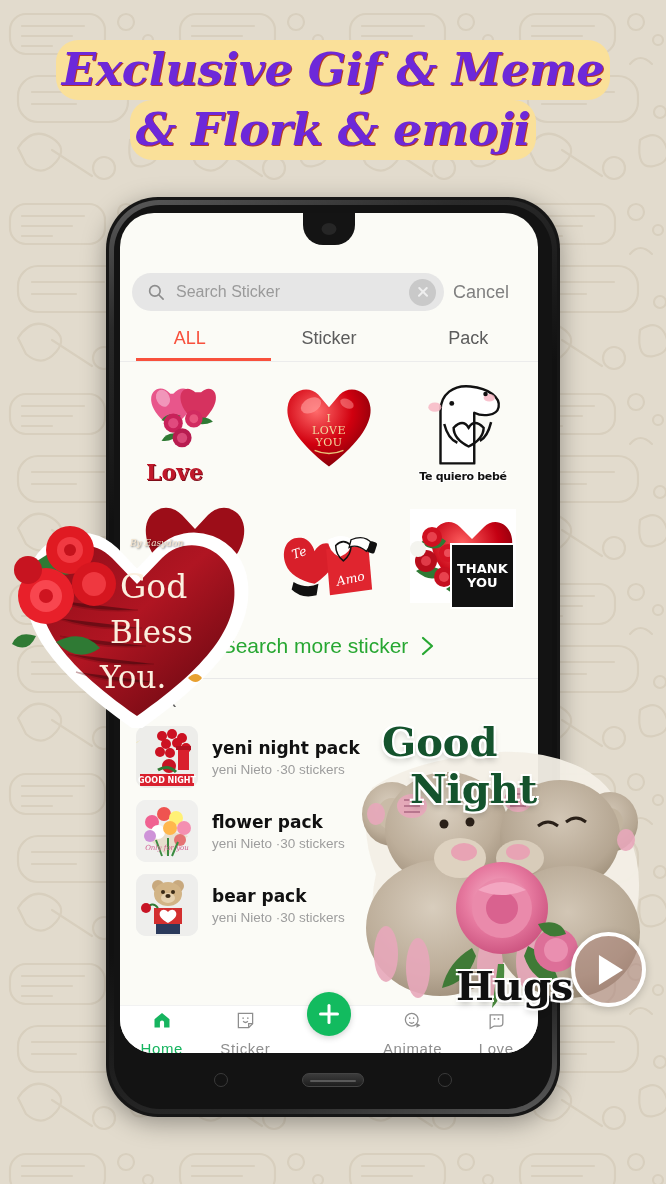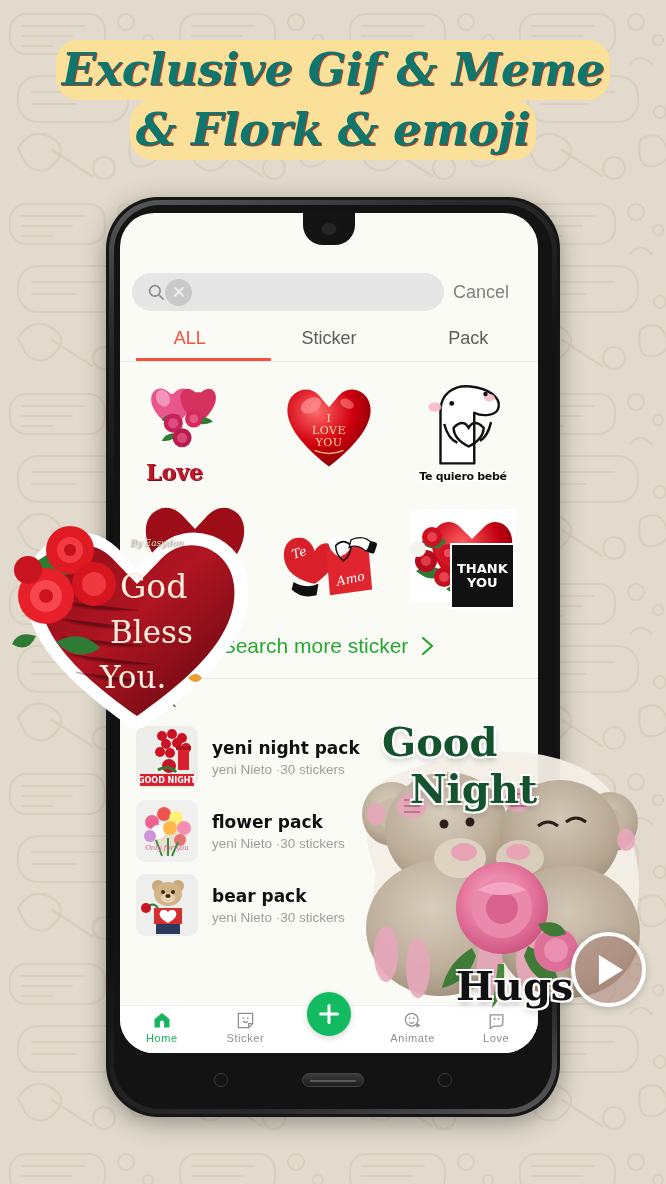--- a/index.html
+++ b/index.html
@@ -23,21 +23,21 @@
     font-size:45px; line-height:56px;
     color:#e14b33;
     letter-spacing:-0.5px;
   }
   .headline .ln { display:block; }
   .headline .tx {
     display:inline-block;
     padding:2px 6px;
     background:#fae099;
     border-radius:22px;
-    color:#0f766e;
+    color:#6d28d9;
     text-shadow:1px 1px 0 #b63a26;
     font-style:italic;
   }
 
   
   .phone {
     position:absolute;
     left:106px; top:197px;
     width:454px; height:920px;
     background:#161616;
@@ -234,22 +234,22 @@
   
   .bottom-nav{
     position:absolute; left:0; right:0; bottom:0;
     height:48px; background:#fff;
     display:flex; align-items:flex-start;
     padding-top:4px;
     border-top:1px solid #f2f2f2;
   }
   .nav-item{
     flex:1; text-align:center;
-    font-size:11px; color:#8e8e8e;
-    display:flex; flex-direction:column; align-items:center; gap:2px;
+    font-size:15px; color:#8e8e8e;
+    display:flex; flex-direction:column; align-items:center; gap:10px;
     letter-spacing:.6px;
   }
   .nav-item.active{ color:#16b45f; }
   .nav-ico{ height:20px; display:flex; align-items:center; justify-content:center; }
   .fab{
     position:absolute; left:50%; transform:translateX(-50%);
     top:-14px; width:44px; height:44px; border-radius:50%;
     background:#12bb5f;
     box-shadow:0 2px 6px rgba(0,0,0,.18);
   }
@@ -343,20 +343,21 @@
     <div class="notch">
       <div class="cam"></div>
     </div>
 
     <div class="search-row">
       <div class="search-box">
         <svg class="search-icon" viewBox="0 0 24 24" fill="none" stroke="#8d8d8d" stroke-width="2.2">
           <circle cx="10.5" cy="10.5" r="7"></circle>
             <path d="M16 16 L21.5 21.5" stroke-linecap="round"></path>
         </svg>
+        <span class="search-input-text">Search Sticker</span>
         <div class="clear-btn"></div>
       </div>
       <span class="cancel-btn">Cancel</span>
     </div>
 
     <div class="tabs">
       <div class="tab active">ALL</div>
       <div class="tab">Sticker</div>
       <div class="tab">Pack</div>
       <div class="tab-underline"></div>

